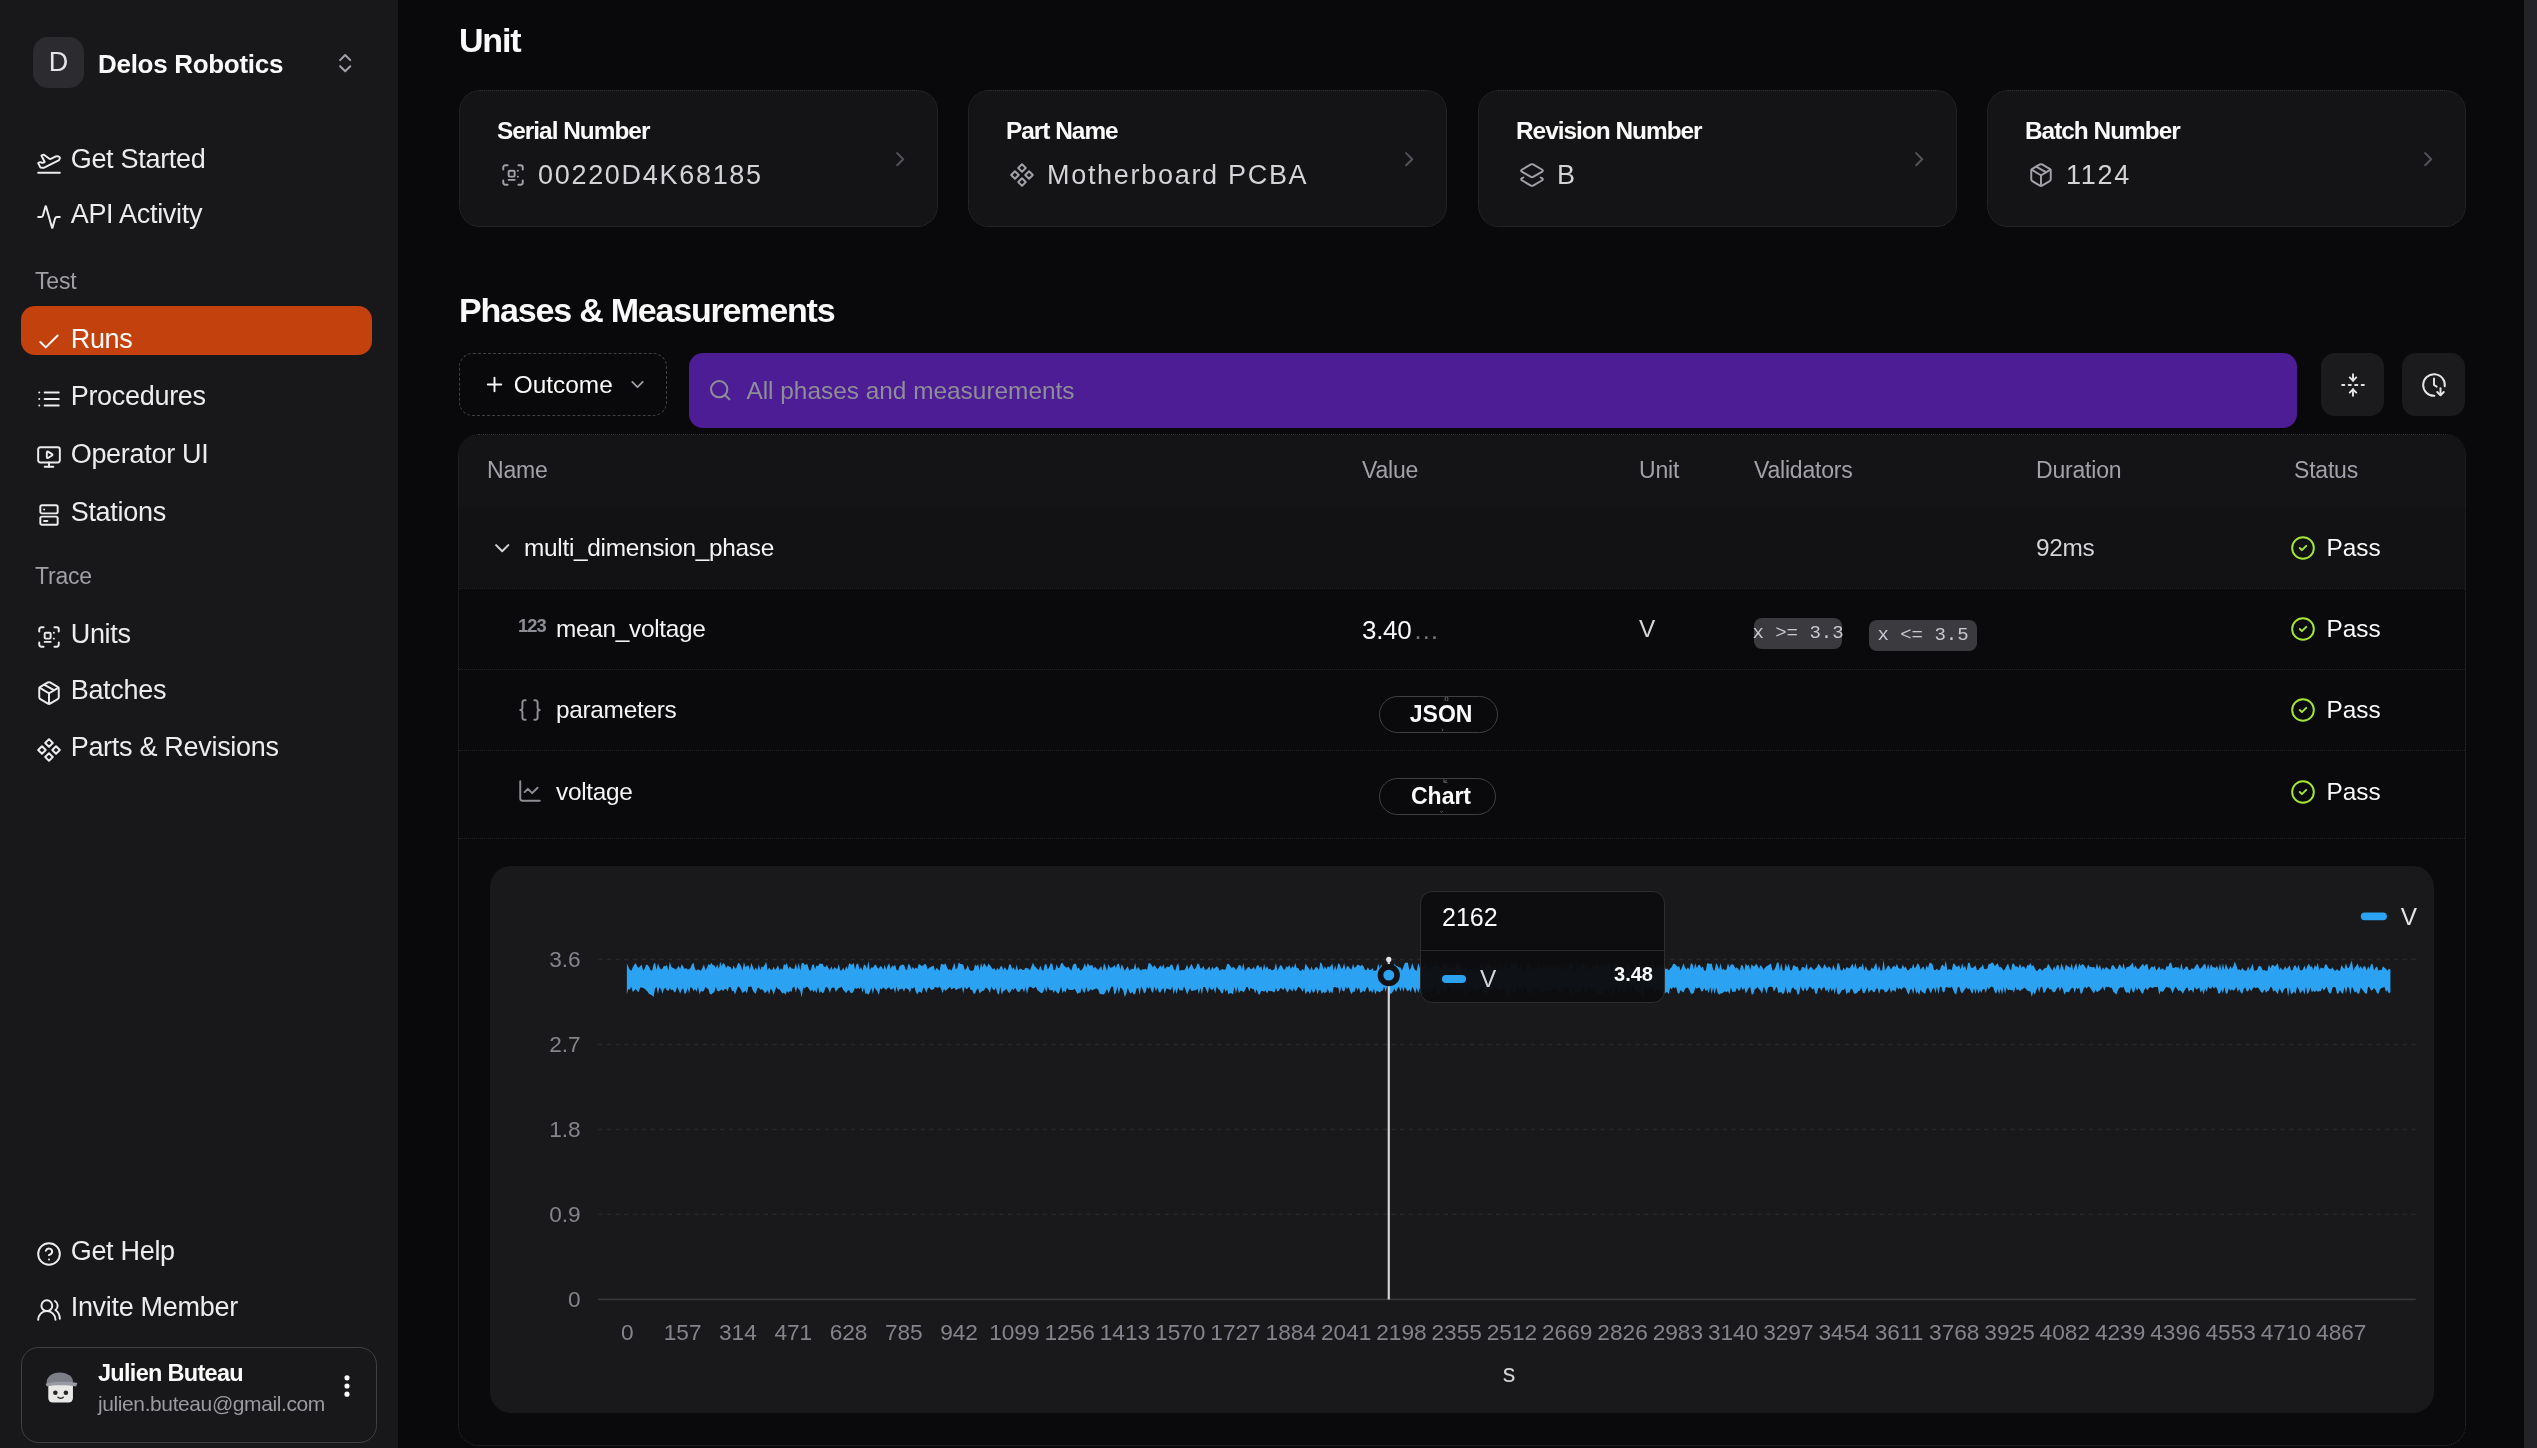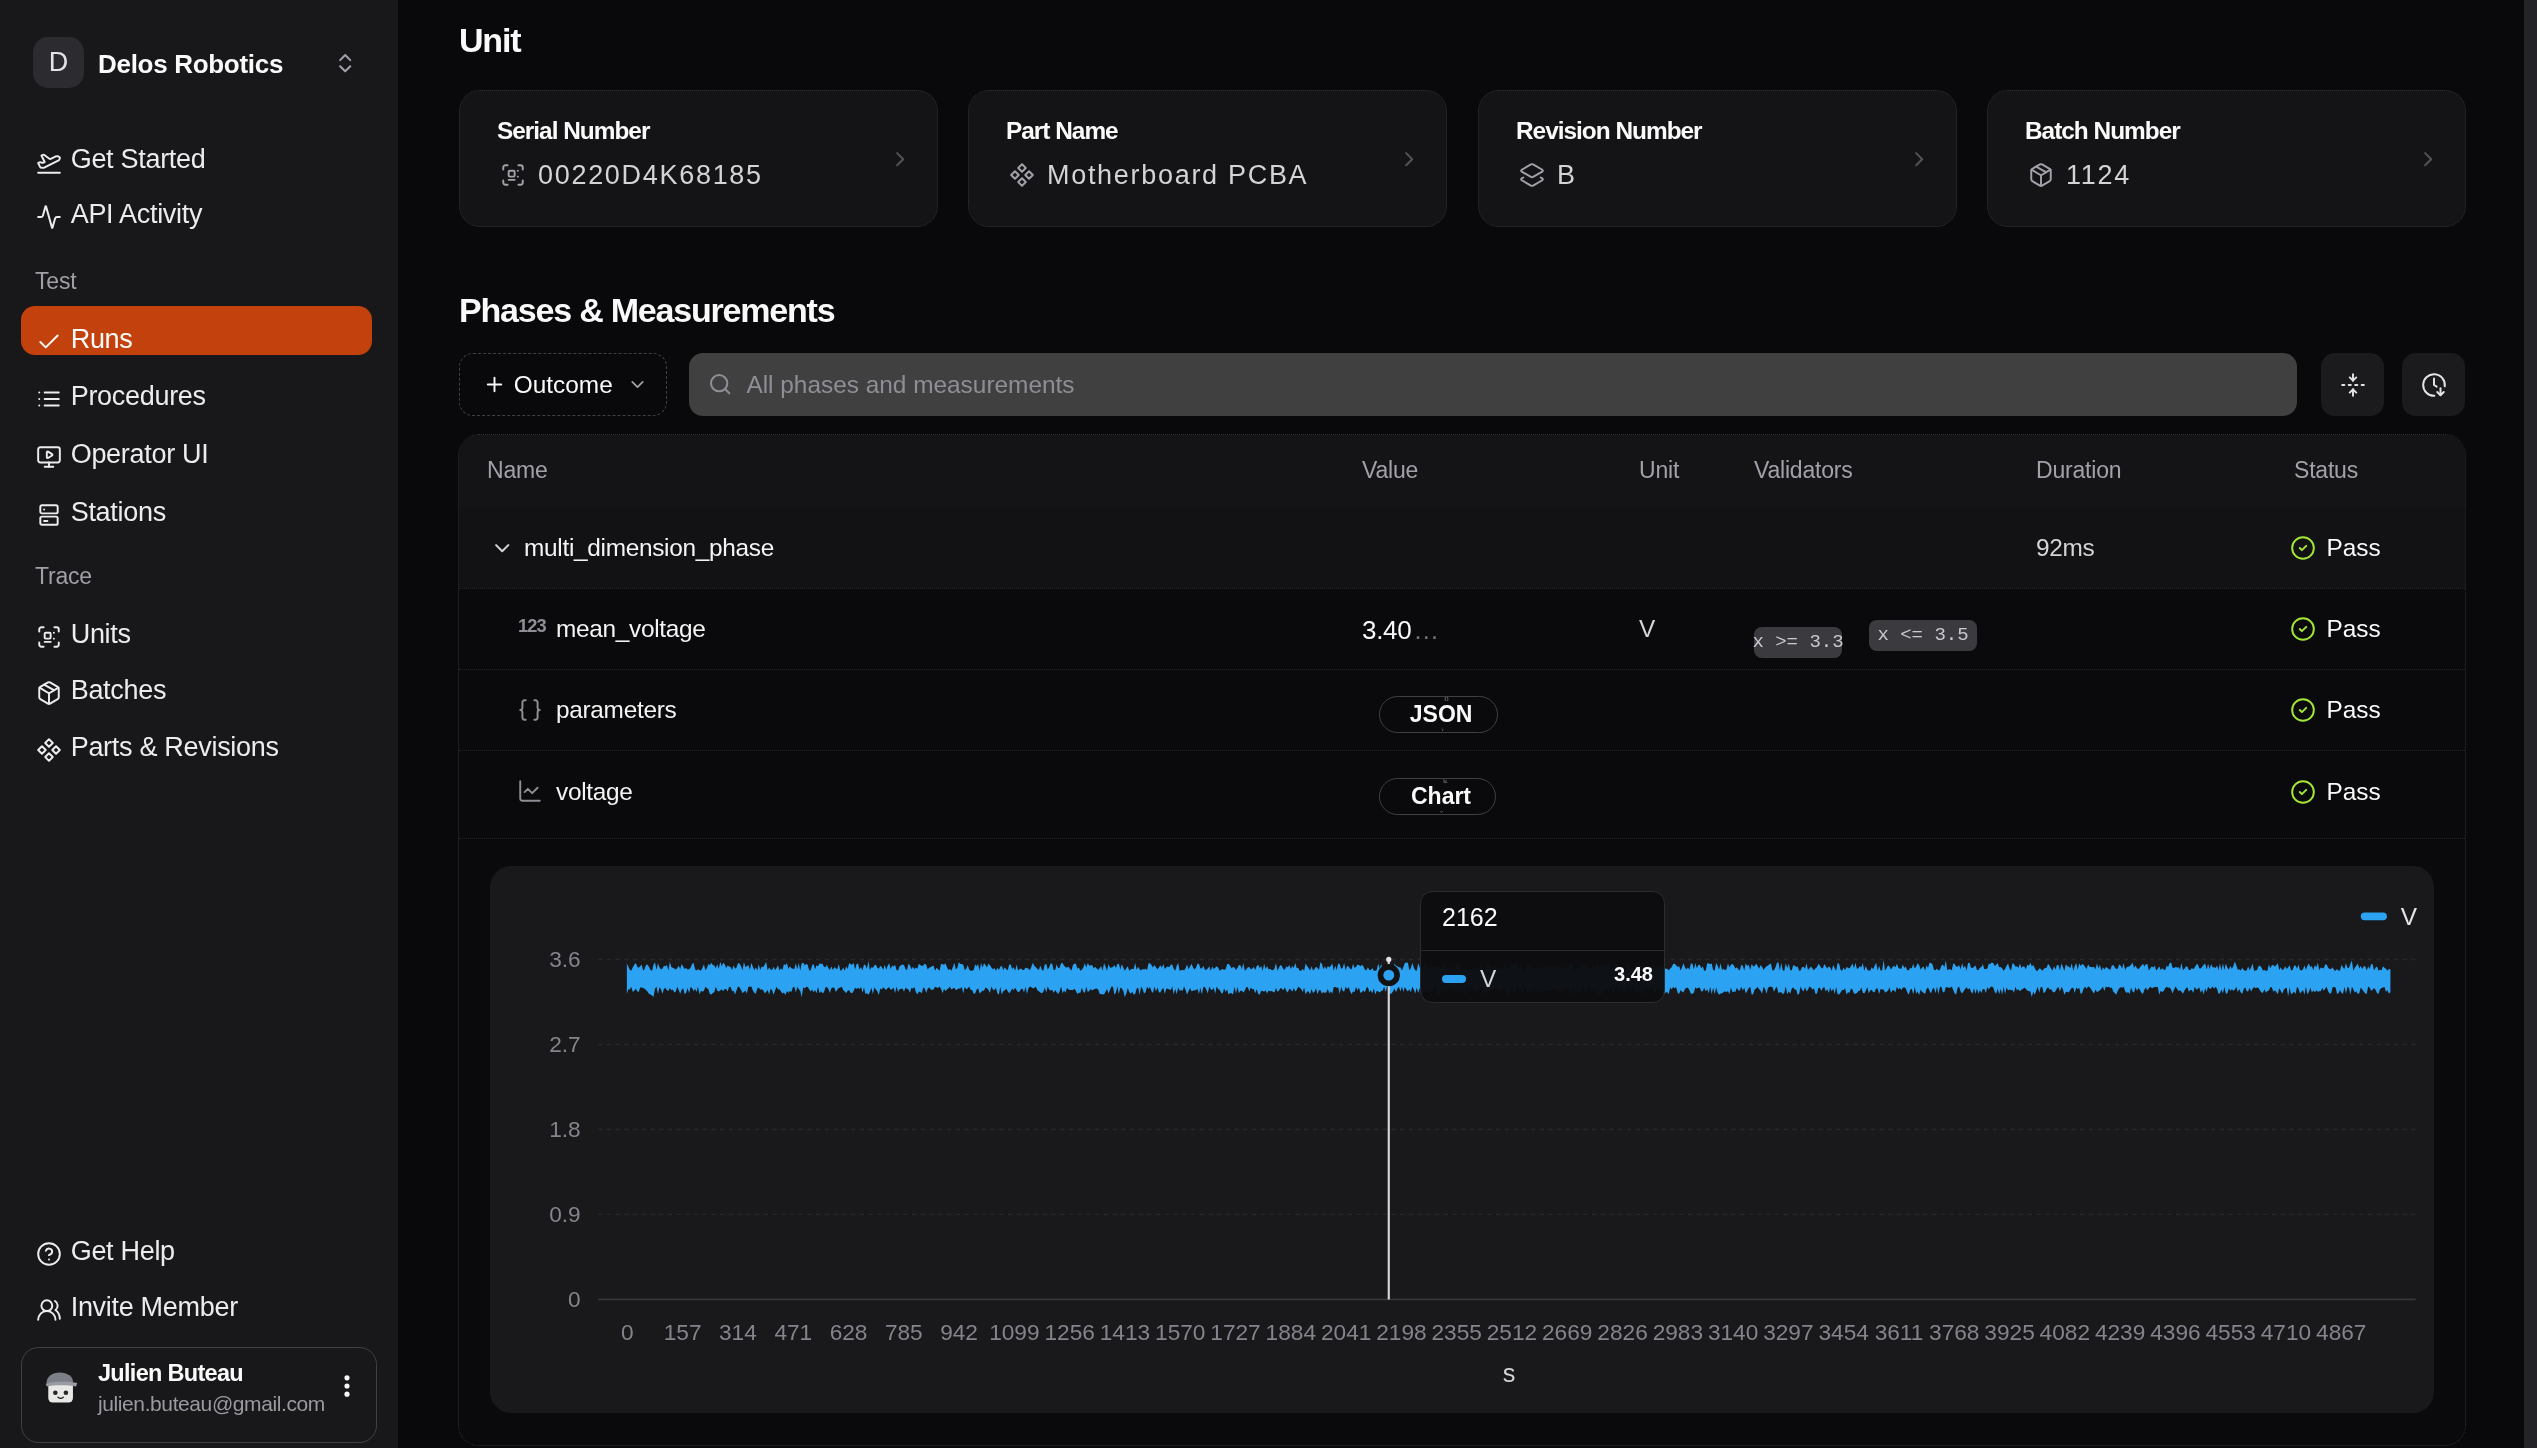--- a/index.html
+++ b/index.html
@@ -24,21 +24,21 @@
   
   h1.sect { position:absolute; color:#fafafa; font-size:34px; font-weight:700; letter-spacing:-1.2px; }
   .card { position:absolute; top:90px; width:479px; height:137px; background:#141416; border:1.7px dotted #323236; border-radius:21px; }
   .card .ctitle { position:absolute; left:37px; top:26px; font-size:24.4px; font-weight:700; color:#fafafa; letter-spacing:-1px; }
   .card .cval { position:absolute; left:78px; top:69px; font-size:27px; color:#d4d4d8; letter-spacing:1.7px; }
   .card .cicon { position:absolute; left:40px; top:71px; }
   .card .cchev { position:absolute; right:24.4px; top:56px; }
 
   
   #btn-outcome { position:absolute; left:459px; top:353px; width:208px; height:63px; border:1.7px dashed #3f3f46; border-radius:14px; display:flex; align-items:center; color:#fafafa; font-size:24.4px; }
-  #searchbox { position:absolute; left:689px; top:353px; width:1608px; height:63px; background:#404040; border-radius:14px; display:flex; align-items:center; color:#8e8e96; font-size:24.4px; }
+  #searchbox { position:absolute; left:689px; top:353px; width:1608px; height:75px; background:#4c1d95; border-radius:14px; display:flex; align-items:center; color:#8e8e96; font-size:24.4px; }
   .iconbtn { position:absolute; top:353px; width:63px; height:63px; background:#1b1b1e; border-radius:14px; display:flex; align-items:center; justify-content:center; }
 
   
   #tbl { position:absolute; left:458px; top:434px; width:2008px; height:1012px; border:1.7px dotted #323236; border-radius:21px; overflow:hidden; background:#0a0a0c; }
   .th { position:absolute; color:#a1a1aa; font-size:23px; letter-spacing:-0.2px; }
   .cell { position:absolute; color:#f4f4f5; font-size:24.4px; letter-spacing:-0.3px; }
   .rowline { position:absolute; left:0; width:2008px; border-top:1.7px dotted #232327; }
   .chip { position:absolute; height:30.5px; background:#3a3a3f; border-radius:7.8px; color:#c9c9d1; font-family:"Liberation Mono", monospace; font-size:19px; display:flex; align-items:center; justify-content:center; }
   .pill { position:absolute; height:37px; border:1.7px solid #3f3f46; border-radius:19px; display:flex; align-items:center; color:#fafafa; font-size:23px; font-weight:700;flex-direction:column; }
   .pass { position:absolute; display:flex; align-items:center; color:#fafafa; font-size:24.4px; }
@@ -310,21 +310,21 @@
     <div class="pass" style="left:1831px;top:99px"><svg width="26" height="26" viewBox="0 0 24 24" fill="none" stroke="#a3e635" stroke-width="1.8" stroke-linecap="round" stroke-linejoin="round">
           <circle cx="12" cy="12" r="10"></circle>
           <path d="m9 12 2 2 4-4"></path>
         </svg>Pass</div>
 
     <div class="rowline" style="top:153px"></div>
     <div class="abs" style="left:59px;top:180px;color:#8e8e96;font-size:18.3px;font-weight:700;letter-spacing:-0.9px;font-family:'Liberation Sans'">123</div>
     <div class="cell" style="left:97px;top:180px">mean_voltage</div>
     <div class="cell" style="left:903px;top:180px;color:#fafafa;font-size:26px">3.40<span style="color:#71717a"> …</span></div>
     <div class="cell" style="left:1180px;top:180px;color:#d4d4d8">V</div>
-    <div class="chip" style="left:1295px;top:192px;width:88px">x&nbsp;&gt;=&nbsp;3.3</div>
+    <div class="chip" style="left:1295px;top:183px;width:88px">x&nbsp;&gt;=&nbsp;3.3</div>
     <div class="chip" style="left:1410px;top:185px;width:108px">x&nbsp;&lt;=&nbsp;3.5</div>
     <div class="pass" style="left:1831px;top:180px"><svg width="26" height="26" viewBox="0 0 24 24" fill="none" stroke="#a3e635" stroke-width="1.8" stroke-linecap="round" stroke-linejoin="round">
           <circle cx="12" cy="12" r="10"></circle>
           <path d="m9 12 2 2 4-4"></path>
         </svg>Pass</div>
 
     <div class="rowline" style="top:234px"></div>
     <svg class="abs" style="left:58px;top:262px" width="26" height="26" viewBox="0 0 24 24" fill="none" stroke="#8e8e96" stroke-width="1.8" stroke-linecap="round" stroke-linejoin="round">
         <path d="M8 3H7a2 2 0 0 0-2 2v5a2 2 0 0 1-2 2 2 2 0 0 1 2 2v5c0 1.1.9 2 2 2h1"></path>
         <path d="M16 21h1a2 2 0 0 0 2-2v-5c0-1.1.9-2 2-2a2 2 0 0 1-2-2V5a2 2 0 0 0-2-2h-1"></path>

